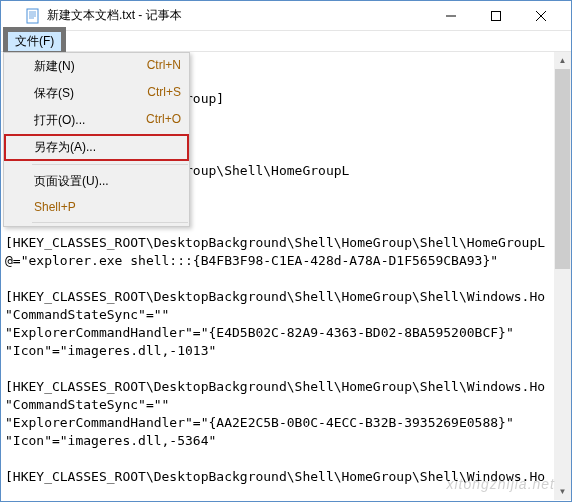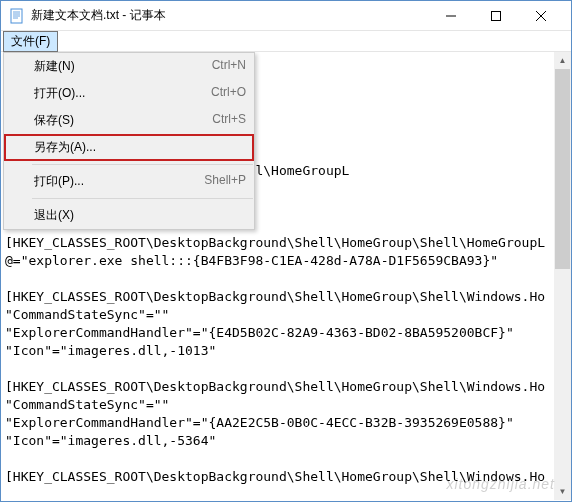--- a/index.html
+++ b/index.html
@@ -1,31 +1,31 @@
 <!DOCTYPE html>
 <html><head>
 <meta charset="utf-8">
 <style>
 * { margin: 0; padding: 0; box-sizing: border-box; }
 body { font-family: "Microsoft YaHei", "SimSun", sans-serif; font-size: 12px; background: #fff; width: 572px; height: 502px; overflow: hidden; border: 1px solid #5a8ec7; position: relative; }
-.titlebar { height: 30px; background: #fff; display: flex; align-items: center; padding: 0 8px; border-bottom: 1px solid #e5e5e5; }
+.titlebar { height: 30px; background: #fff; display: flex; align-items: center; padding: 0 8px; border-bottom: 1px solid #e5e5e5; margin-left: 16px; }
 .title-icon { width: 16px; height: 16px; margin-right: 6px; }
 .title-text { flex: 1; font-size: 12px; color: #000; }
 .win-controls { display: flex; }
 .win-btn { width: 45px; height: 29px; display: flex; align-items: center; justify-content: center; color: #333; font-size: 10px; }
 .menubar { height: 21px; background: #fff; display: flex; align-items: center; padding: 0 2px; border-bottom: 1px solid #e5e5e5; }
 .menu-item { padding: 2px 8px; font-size: 12px; cursor: default; }
-.menu-item.active { background: #cce8ff; border: 1px solid #737373; padding: 1px 7px; }
+.menu-item.active { background: #cce8ff; border: 5px solid #737373; padding: 1px 7px; }
 .content { position: relative; height: calc(100% - 52px); overflow: hidden; }
 .text-area { padding: 2px 4px; font-family: "SimSun", monospace; font-size: 13px; line-height: 18px; white-space: pre; color: #000; }
-.dropdown { position: absolute; top: 0; left: 2px; width: 252px; background: #f0f0f0; border: 1px solid #ccc; box-shadow: 2px 2px 4px rgba(0,0,0,0.2); z-index: 10; }
+.dropdown { position: absolute; top: 0; left: 2px; width: 187px; background: #f0f0f0; border: 1px solid #ccc; box-shadow: 2px 2px 4px rgba(0,0,0,0.2); z-index: 10; }
 .dropdown-item { display: flex; padding: 5px 8px 5px 30px; font-size: 12px; cursor: default; position: relative; }
 .dropdown-item.highlighted { border: 2px solid #c52020; padding: 3px 6px 3px 28px; }
 .dropdown-label { flex: 1; }
-.dropdown-shortcut { color: #737373; }
+.dropdown-shortcut { color: #a16207; }
 .dropdown-sep { height: 1px; background: #d7d7d7; margin: 3px 1px 3px 28px; }
 .scrollbar-v { position: absolute; right: 0; top: 0; width: 17px; height: 100%; background: #f0f0f0; }
 .scroll-arrow { width: 17px; height: 17px; display: flex; align-items: center; justify-content: center; font-size: 8px; color: #606060; }
 .scroll-arrow.down { position: absolute; bottom: 0; }
 .scroll-thumb { position: absolute; top: 17px; width: 15px; left: 1px; height: 200px; background: #cdcdcd; }
 .watermark { position: absolute; right: 16px; bottom: 8px; font-size: 14px; color: rgba(120,120,120,0.35); font-style: italic; letter-spacing: 1px; }
 </style>
 </head>
 <body>
 
@@ -89,41 +89,40 @@
 <span>"Icon"="imageres.dll,-5364"</span>
 <span></span>
 <span>[HKEY_CLASSES_ROOT\DesktopBackground\Shell\HomeGroup\Shell\Windows.Ho</span></div>
 
   <div class="dropdown">
     <div class="dropdown-item">
       <span class="dropdown-label">新建(N)</span>
       <span class="dropdown-shortcut">Ctrl+N</span>
     </div>
     <div class="dropdown-item">
+      <span class="dropdown-label">保存(S)</span>
+      <span class="dropdown-shortcut">Ctrl+S</span>
+    </div>
+    <div class="dropdown-item">
       <span class="dropdown-label">打开(O)...</span>
       <span class="dropdown-shortcut">Ctrl+O</span>
-    </div>
-    <div class="dropdown-item">
-      <span class="dropdown-label">保存(S)</span>
-      <span class="dropdown-shortcut">Ctrl+S</span>
     </div>
     <div class="dropdown-item highlighted">
       <span class="dropdown-label">另存为(A)...</span>
       <span class="dropdown-shortcut"></span>
     </div>
     <div class="dropdown-sep"></div>
     <div class="dropdown-item">
-      <span class="dropdown-label">打印(P)...</span>
+      <span class="dropdown-label">页面设置(U)...</span>
+      <span class="dropdown-shortcut"></span>
+    </div>
+    <div class="dropdown-item">
       <span class="dropdown-shortcut">Shell+P</span>
     </div>
     <div class="dropdown-sep"></div>
-    <div class="dropdown-item">
-      <span class="dropdown-label">退出(X)</span>
-      <span class="dropdown-shortcut"></span>
-    </div>
   </div>
 
   <div class="scrollbar-v">
     <div class="scroll-arrow">▲</div>
     <div class="scroll-thumb"></div>
     <div class="scroll-arrow down">▼</div>
   </div>
 
   <div class="watermark">xitongzhijia.net</div>
 </div>

